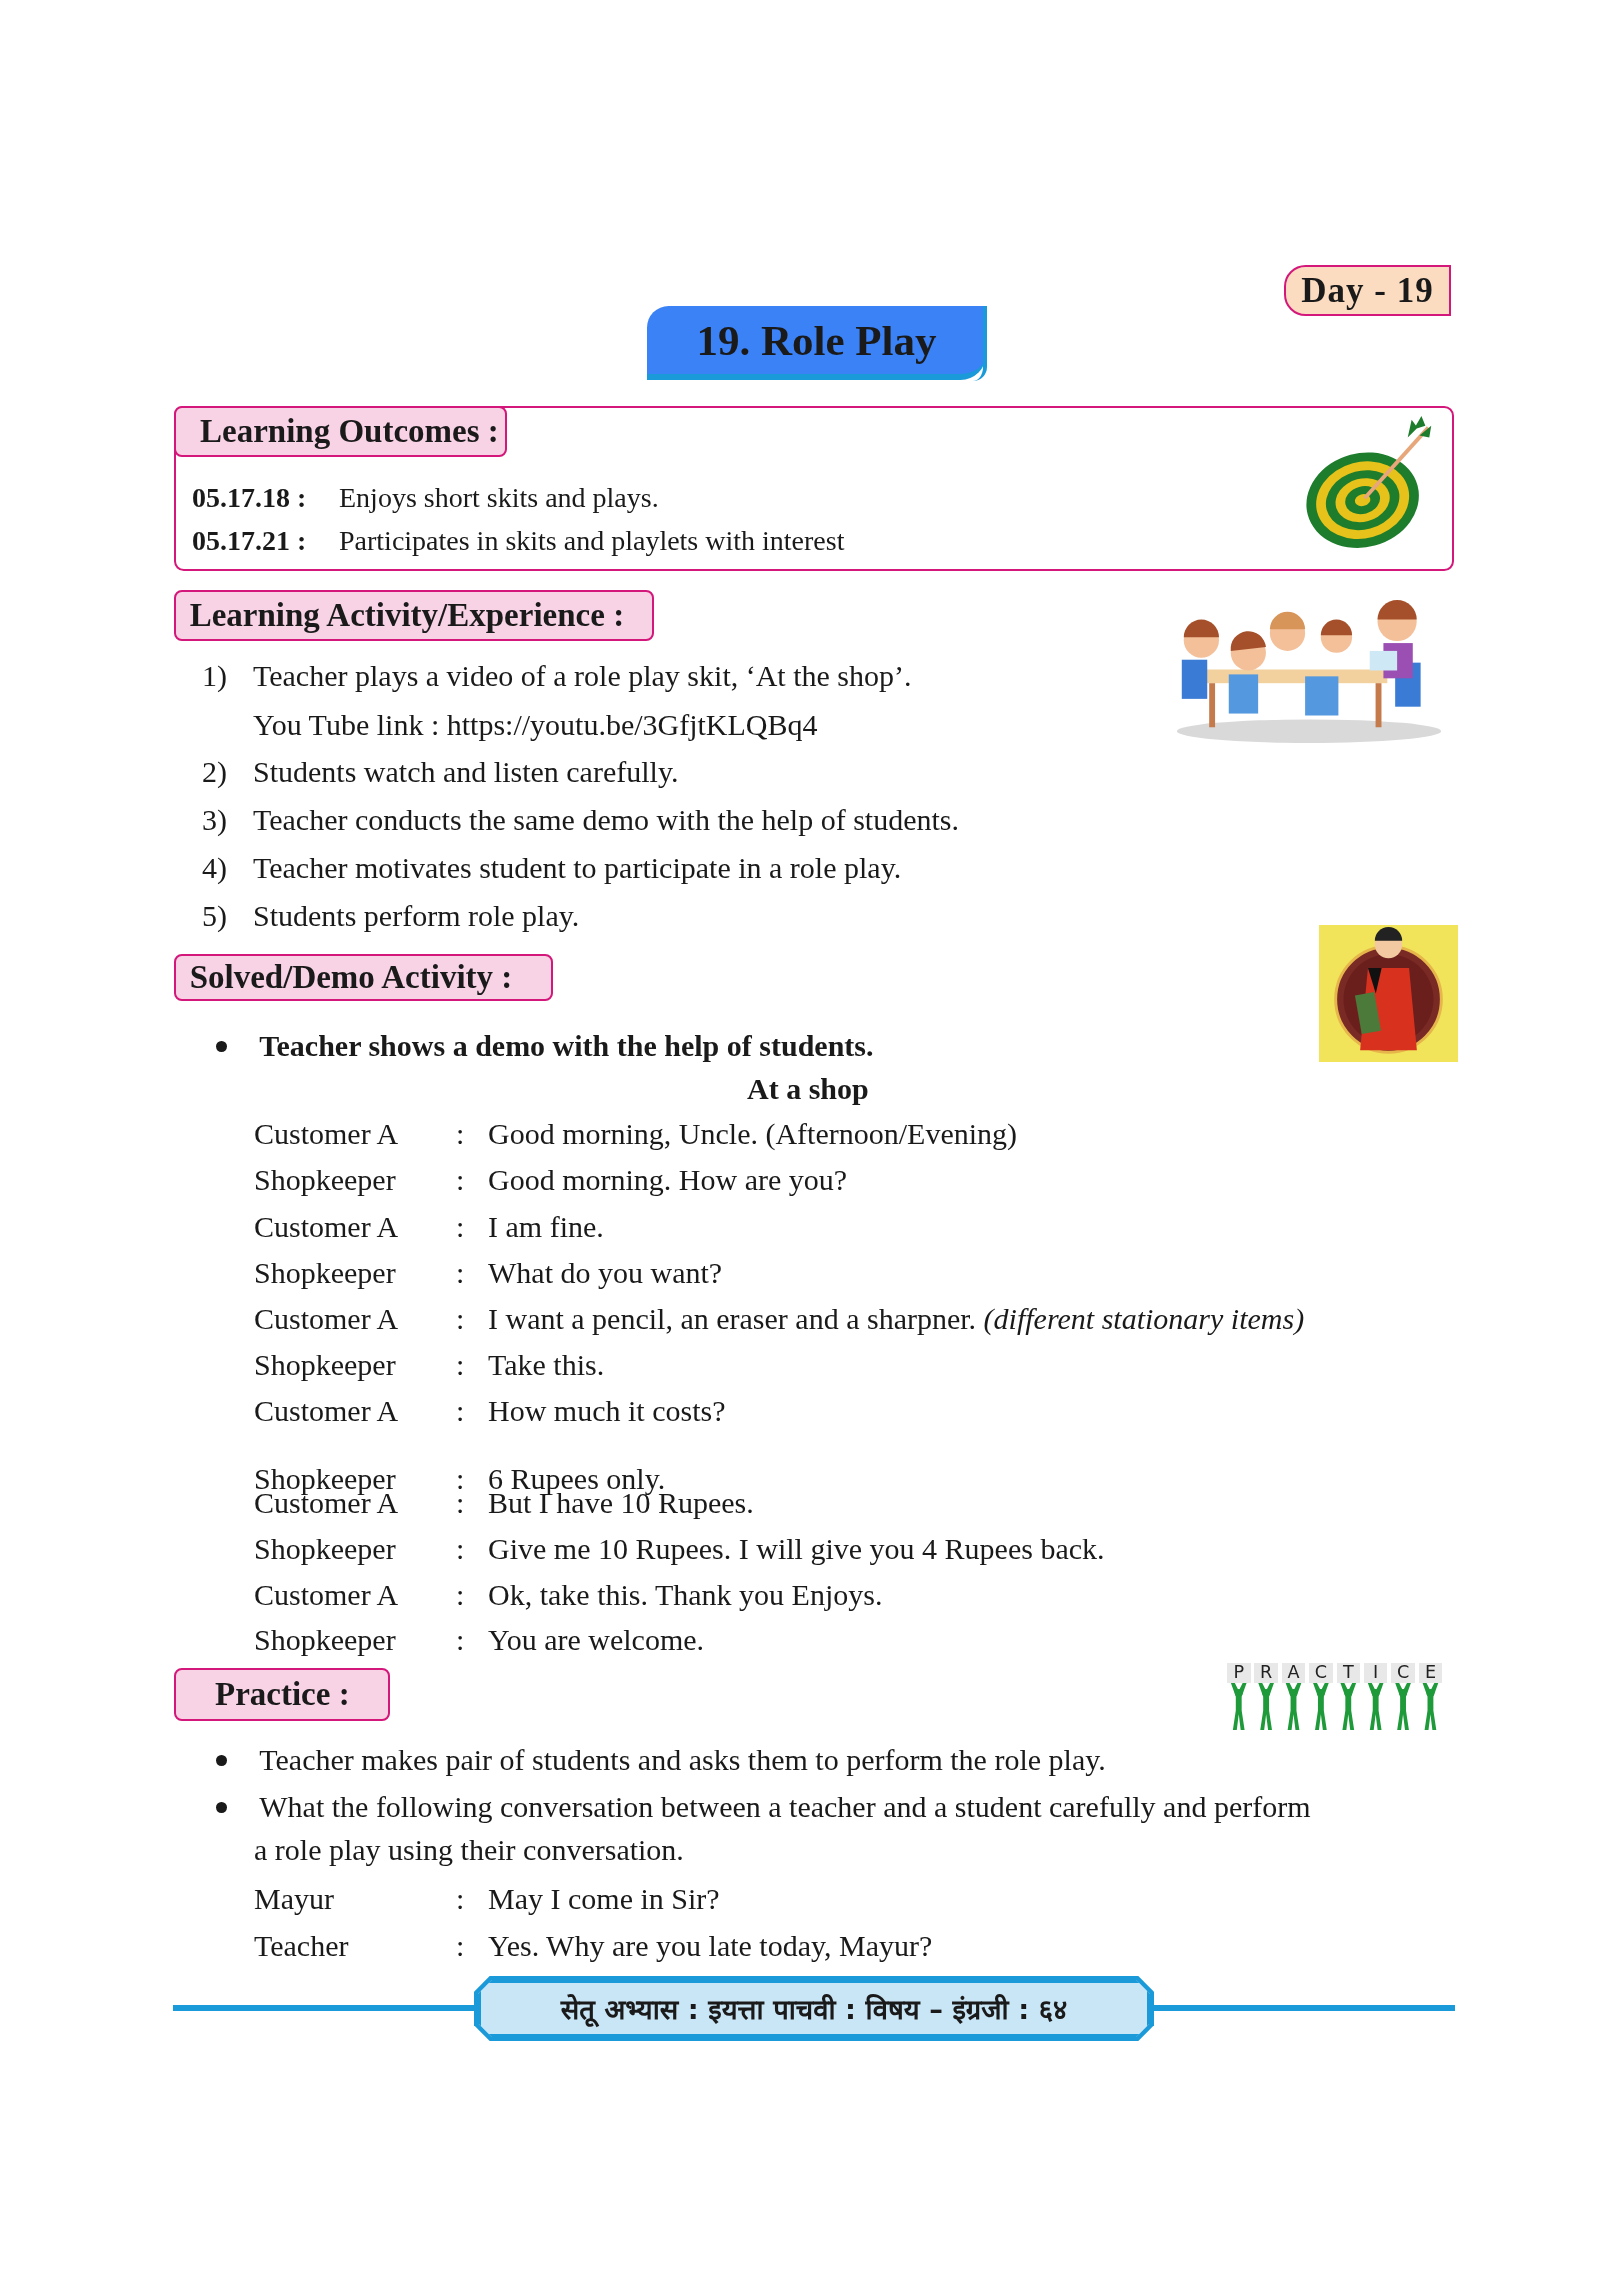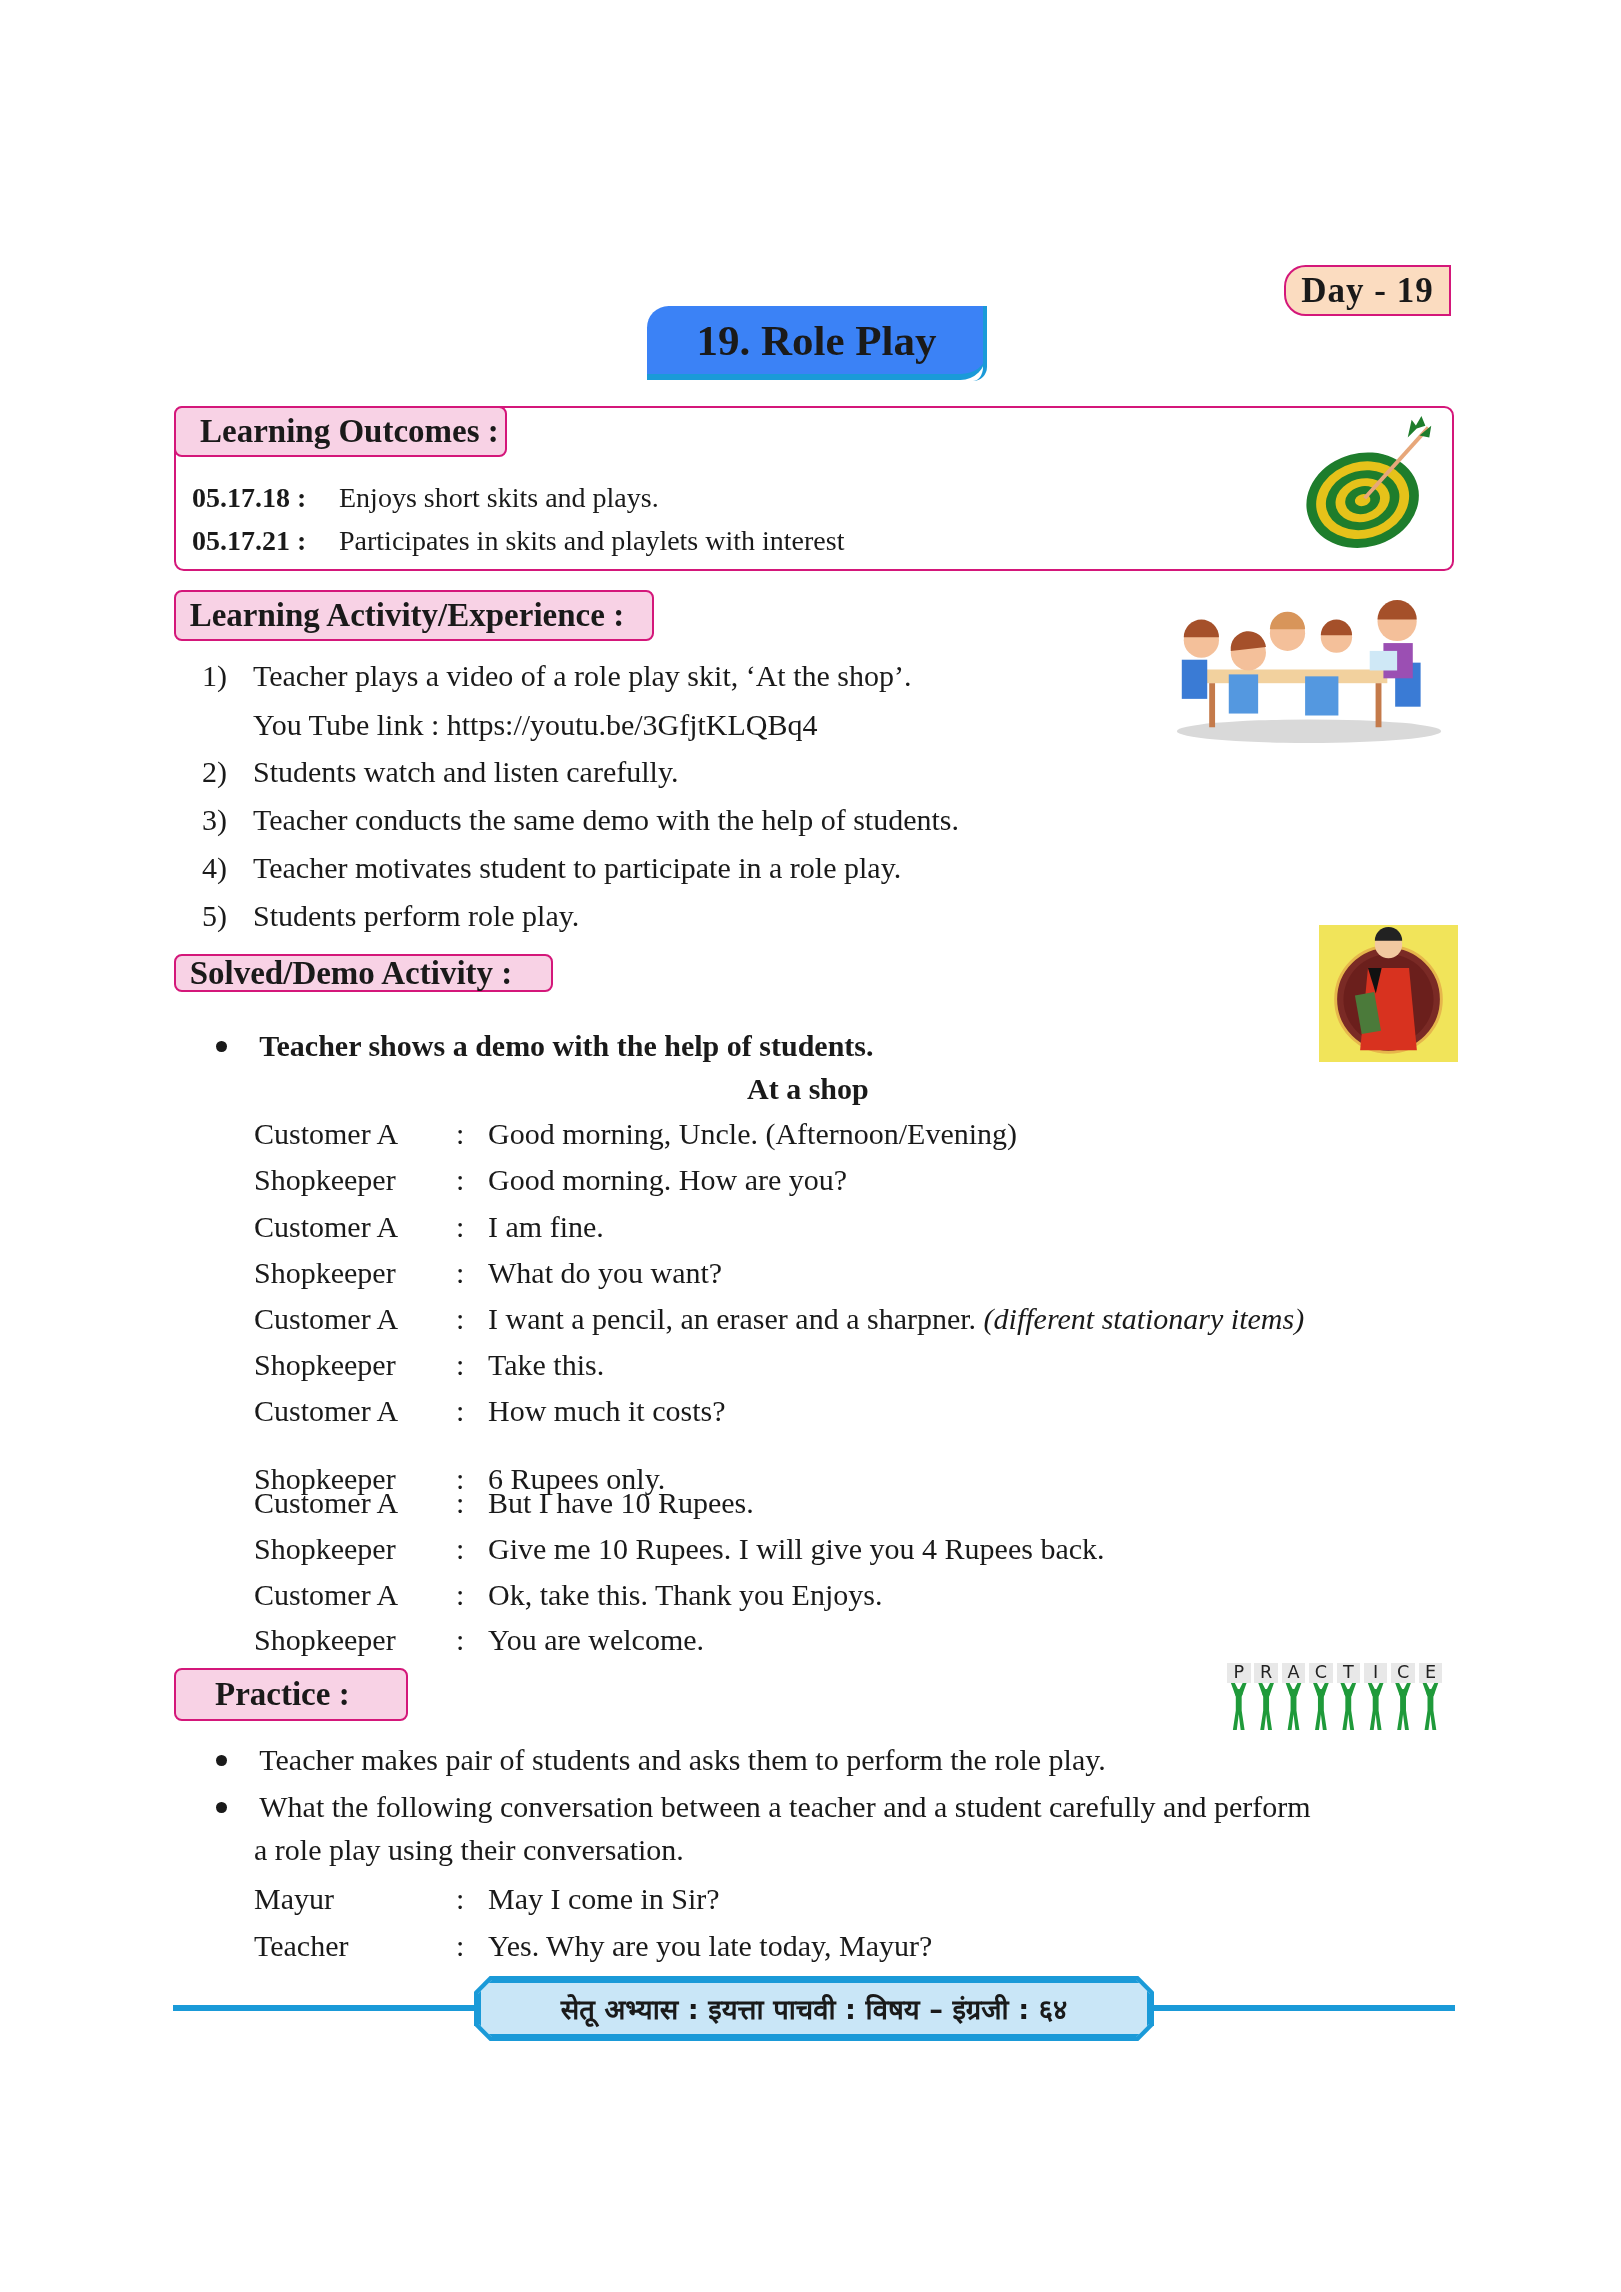--- a/index.html
+++ b/index.html
@@ -153,21 +153,21 @@
 <div class="abs body-text" style="left:202px; top:803px;">
   <span class="num">3)</span><span>Teacher conducts the same demo with the help of students.</span>
 </div>
 <div class="abs body-text" style="left:202px; top:851px;">
   <span class="num">4)</span><span>Teacher motivates student to participate in a role play.</span>
 </div>
 <div class="abs body-text" style="left:202px; top:899px;">
   <span class="num">5)</span><span>Students perform role play.</span>
 </div>
 
-<div class="abs sec-label" style="left:174px; top:954px; width:379px; height:38px;">
+<div class="abs sec-label" style="left:174px; top:954px; width:379px; height:47px;">
   <span>Solved/Demo Activity :</span>
 </div>
 <div class="abs" style="left:1319px; top:925px; width:139px; height:137px; background:#f1e45a;">
   <svg width="139" height="137" viewBox="0 0 142 140">
     <circle cx="71" cy="76" r="54" fill="#7a2a25" stroke="#e6b64b" stroke-width="3"></circle>
     <circle cx="71" cy="76" r="46" fill="#6b1f1c"></circle>
     <circle cx="71" cy="20" r="14" fill="#f2c9a0"></circle>
     <path d="M57 16 a14 14 0 0 1 28 0 z" fill="#222"></path>
     <path d="M50 44 L92 44 L100 128 L42 128 Z" fill="#d8321f"></path>
     <path d="M50 44 L64 44 L58 70 Z" fill="#111"></path>
@@ -189,21 +189,21 @@
   <div class="dlg-row" style="top:1302px;"><span class="dlg-spk">Customer A</span><span class="dlg-colon">:</span><span>I want a pencil, an eraser and a sharpner.</span> <span class="dlg-note">(different stationary items)</span></div>
   <div class="dlg-row" style="top:1348px;"><span class="dlg-spk">Shopkeeper</span><span class="dlg-colon">:</span><span>Take this.</span></div>
   <div class="dlg-row" style="top:1394px;"><span class="dlg-spk">Customer A</span><span class="dlg-colon">:</span><span>How much it costs?</span></div>
   <div class="dlg-row" style="top:1440px;margin-top:22px;"><span class="dlg-spk">Shopkeeper</span><span class="dlg-colon">:</span><span>6 Rupees only.</span></div>
   <div class="dlg-row" style="top:1486px;"><span class="dlg-spk">Customer A</span><span class="dlg-colon">:</span><span>But I have 10 Rupees.</span></div>
   <div class="dlg-row" style="top:1532px;"><span class="dlg-spk">Shopkeeper</span><span class="dlg-colon">:</span><span>Give me 10 Rupees. I will give you 4 Rupees back.</span></div>
   <div class="dlg-row" style="top:1578px;"><span class="dlg-spk">Customer A</span><span class="dlg-colon">:</span><span>Ok, take this. Thank you Enjoys.</span></div>
   <div class="dlg-row" style="top:1623px;"><span class="dlg-spk">Shopkeeper</span><span class="dlg-colon">:</span><span>You are welcome.</span></div>
 </div>
 
-<div class="abs sec-label" style="left:174px; top:1668px; width:234px; height:53px; padding-left:39px;">
+<div class="abs sec-label" style="left:174px; top:1668px; width:216px; height:53px; padding-left:39px;">
   <span>Practice :</span>
 </div>
 <div class="abs" style="left:1227px; top:1663px;">
   <div class="practice-letters">
     <span>P</span>
     <span>R</span>
     <span>A</span>
     <span>C</span>
     <span>T</span>
     <span>I</span>

